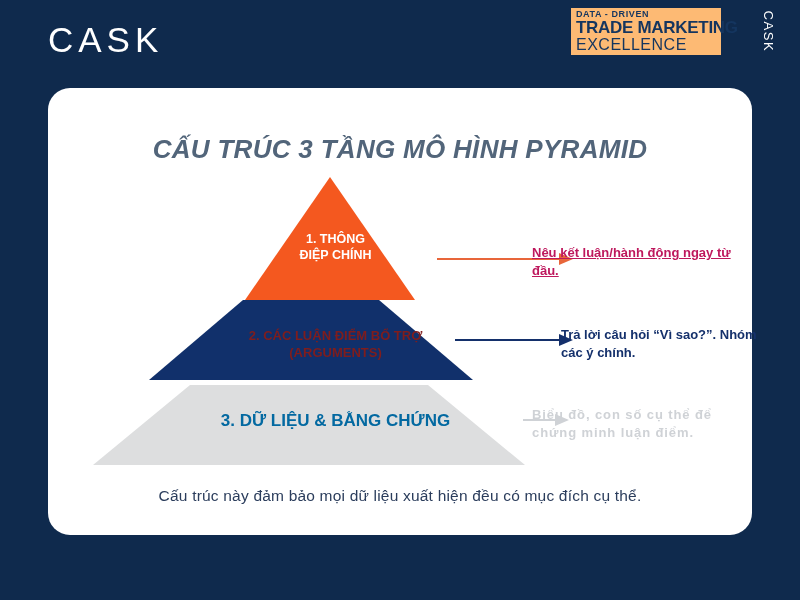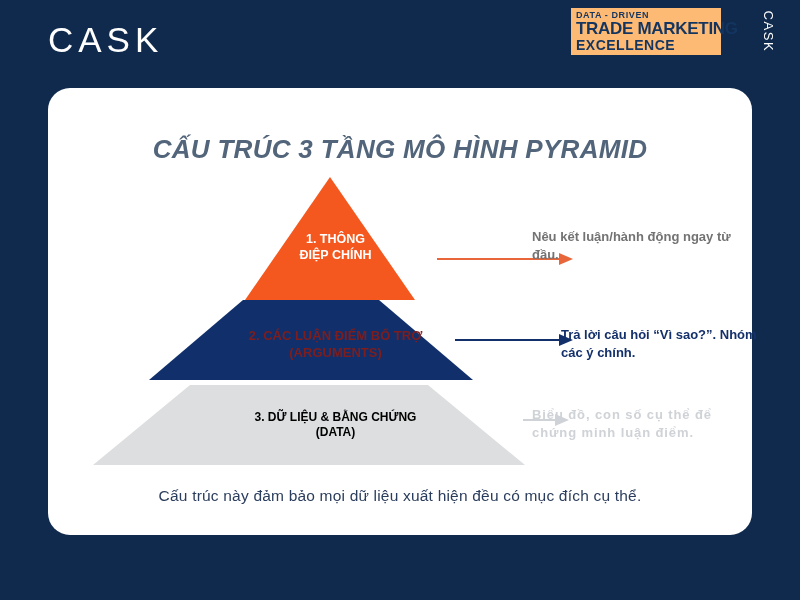--- a/index.html
+++ b/index.html
@@ -50,22 +50,22 @@
   .badge-line2 {
     color: #14355f;
     font-size: 17px;
     font-weight: 700;
     letter-spacing: -0.3px;
     line-height: 1.05;
     white-space: nowrap;
   }
   .badge-line3 {
     color: #14355f;
-    font-size: 14px;
-    font-weight: 700;
+    font-size: 16px;
+    font-weight: 400;
     letter-spacing: 0.5px;
     line-height: 1;
   }
   #badge-side-label {
     position: absolute;
     left: 757px;
     top: 8px;
     width: 24px;
     height: 47px;
     display: flex;
@@ -126,31 +126,31 @@
   #tier-1-label {
     left: 150px; top: 143px; width: 185px;
     color: #ffffff; font-size: 12.5px;
   }
   #tier-2-label {
     left: 85px; top: 240px; width: 315px;
     color: #7f1d1d; font-size: 13px;
   }
   #tier-3-label {
     left: 35px; top: 322px; width: 415px;
-    color: #000000; font-size: 12px;
+    color: #0369a1; font-size: 17px;
   }
 
   
   .annotation {
     position: absolute;
     font-weight: 700;
     font-size: 13px;
     line-height: 1.38;
   }
-  #annotation-1 { left: 484px; top: 140px; color: #737373; width: 210px; }
+  #annotation-1 { left: 484px; top: 156px; color: #be185d; width: 210px; text-decoration: underline; }
   #annotation-2 { left: 484px; top: 238px; color: #14306b; width: 210px; margin-left: 29px; }
   #annotation-3 {
     left: 484px; top: 318px; color: #cfd2d6; width: 215px;
     letter-spacing: 0.9px;
   }
 
   #card-footer {
     position: absolute;
     left: 0; right: 0;
     top: 399px;
@@ -209,21 +209,20 @@
       <div>ĐIỆP CHÍNH</div>
     </div>
 
     <div class="tier-label" id="tier-2-label">
       <div>2. CÁC LUẬN ĐIỂM BỔ TRỢ</div>
       <div>(ARGUMENTS)</div>
     </div>
 
     <div class="tier-label" id="tier-3-label">
       <div>3. DỮ LIỆU &amp; BẰNG CHỨNG</div>
-      <div>(DATA)</div>
     </div>
   </div>
 
   <div class="annotation" id="annotation-1">Nêu kết luận/hành động ngay từ đầu.</div>
   <div class="annotation" id="annotation-2">Trả lời câu hỏi “Vì sao?”. Nhóm các ý chính.</div>
   <div class="annotation" id="annotation-3">Biểu đồ, con số cụ thể để chứng minh luận điểm.</div>
 
   <div id="card-footer">Cấu trúc này đảm bảo mọi dữ liệu xuất hiện đều có mục đích cụ thể.</div>
 </div>
 

